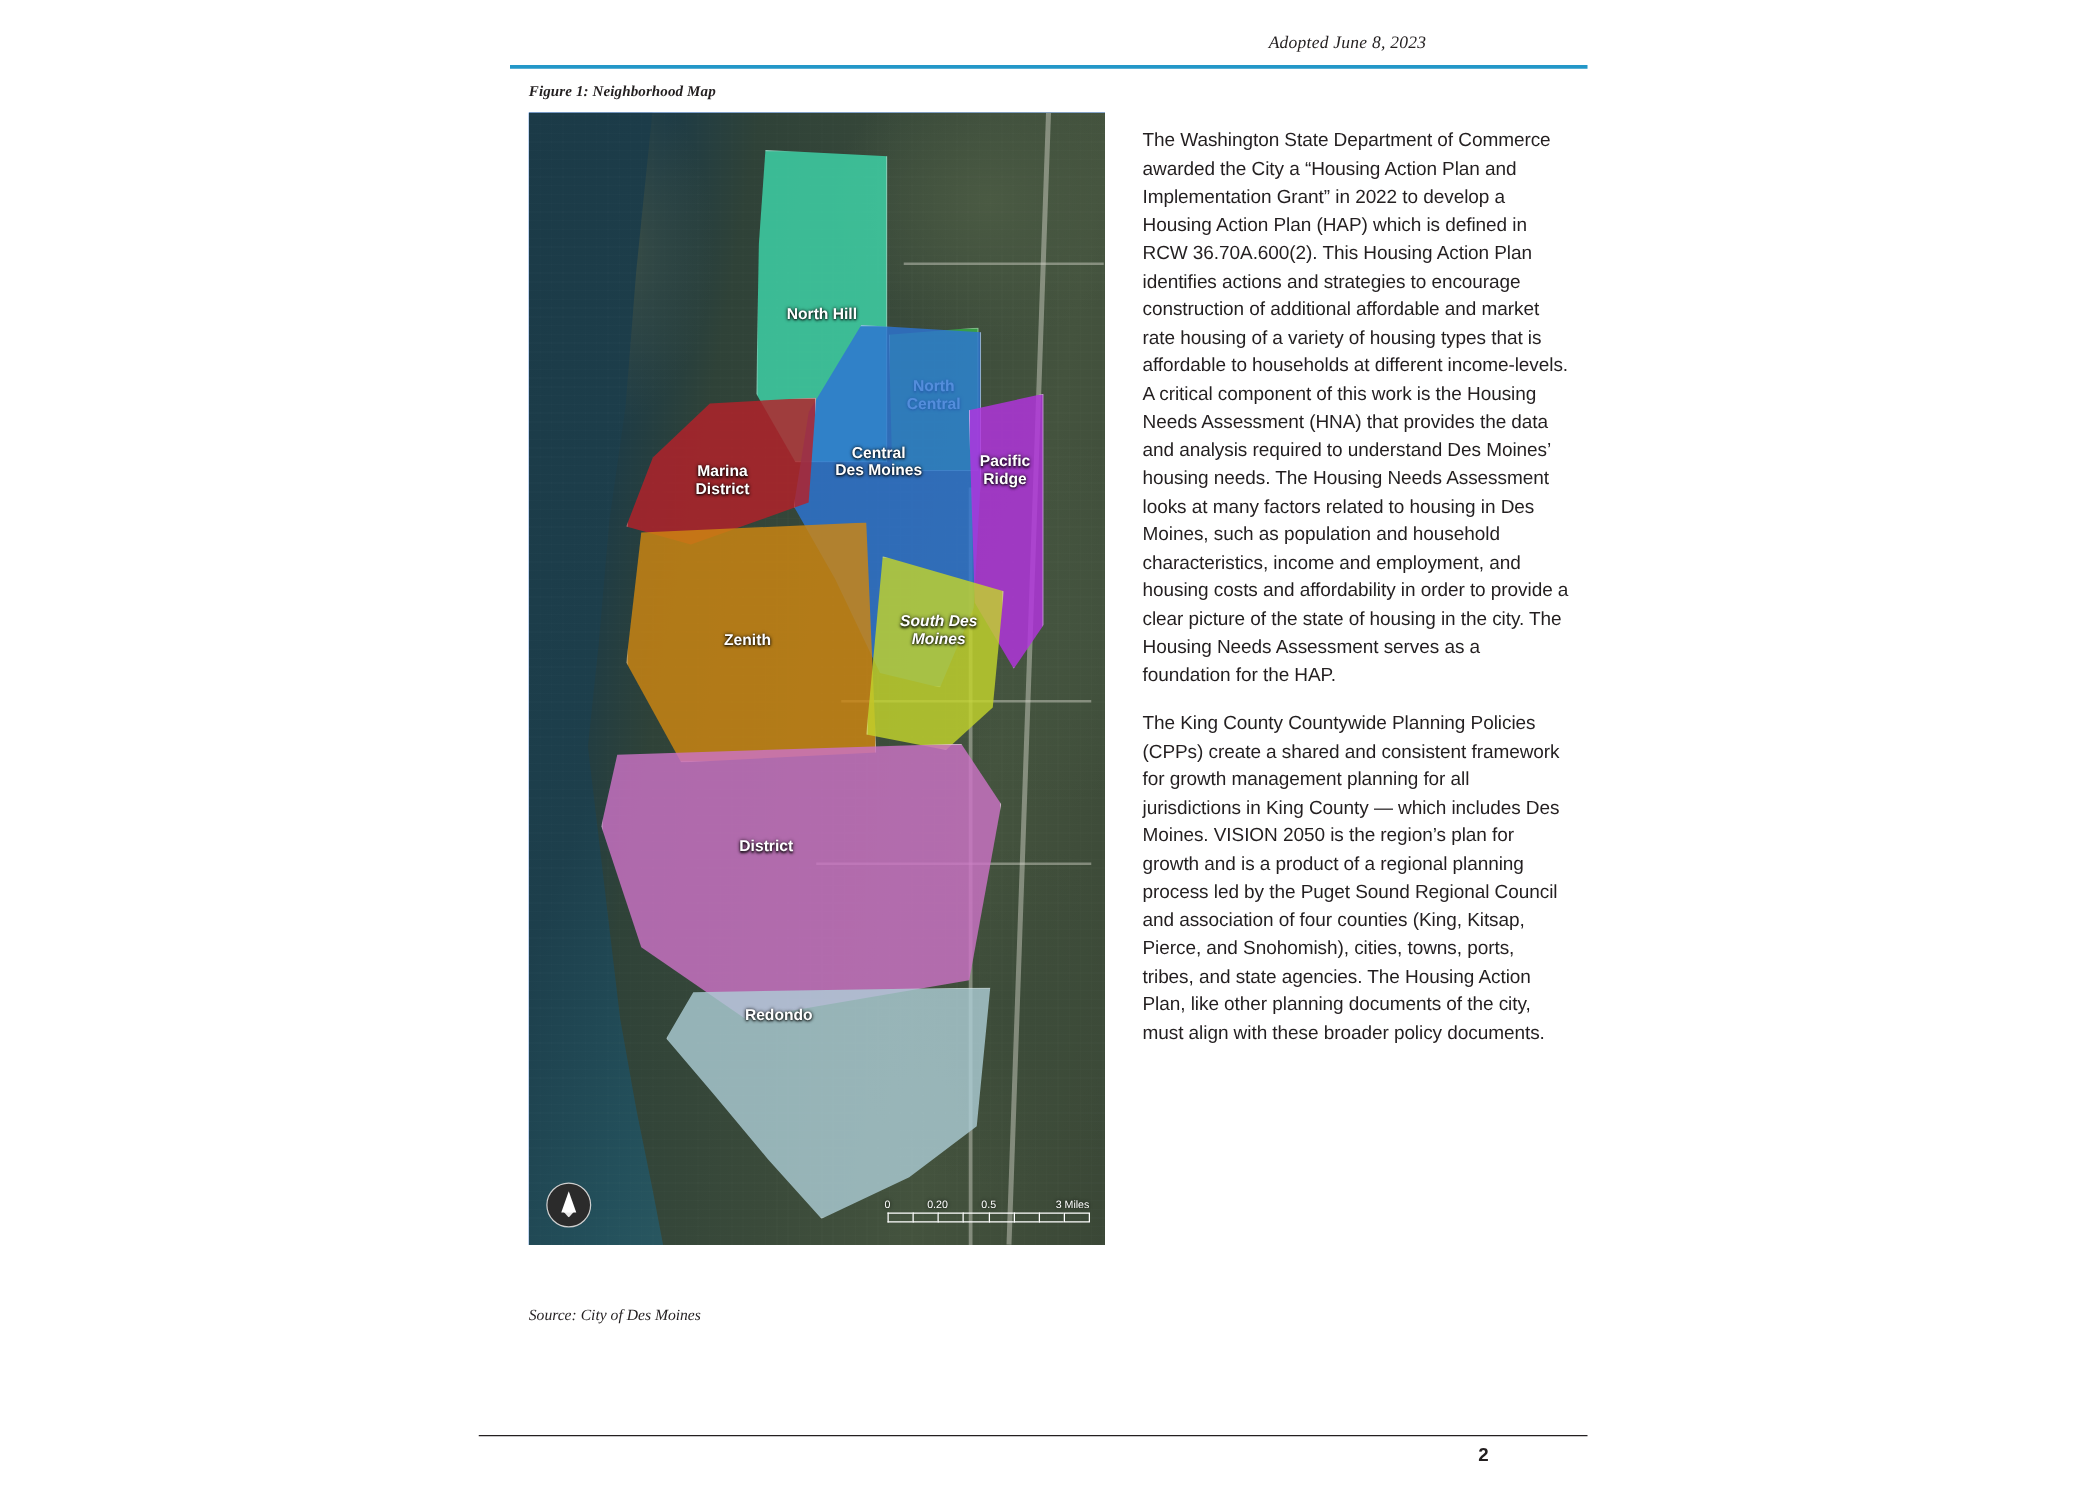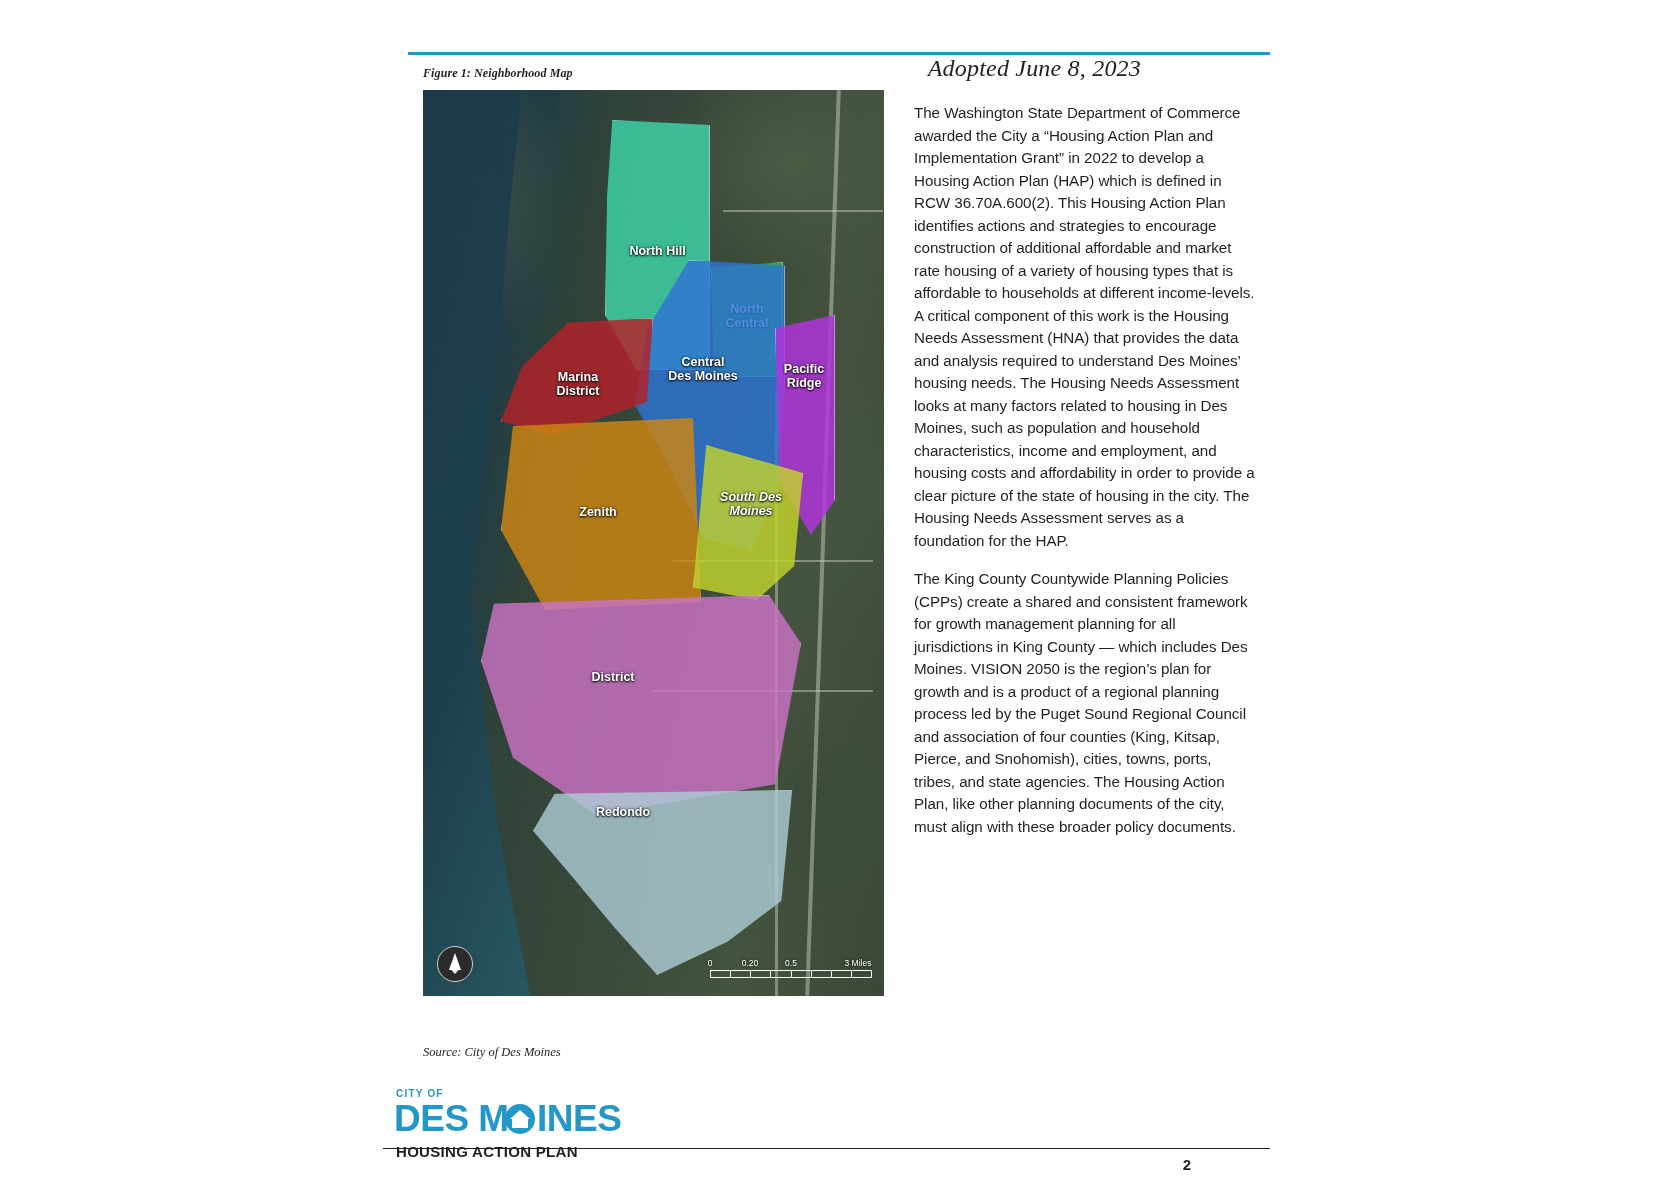--- a/index.html
+++ b/index.html
@@ -20,25 +20,24 @@
     background: #ffffff;
   }
 
   
   .header-date {
     position: absolute;
     right: 520px;
     top: 27px;
     font-family: "Liberation Serif", serif;
     font-style: italic;
-    font-size: 24px;
+    font-size: 14px;
     color: #231f20;
     letter-spacing: 0.2px;
     white-space: nowrap;
-    margin-top: 28px;
   }
   .header-rule {
     position: absolute;
     left: 408px;
     top: 52px;
     width: 862px;
     height: 3px;
     background: #2397c8;
   }
 
@@ -362,24 +361,16 @@
     </div>
   </div>
 
   <div class="source-note">Source: City of Des Moines</div>
 
   <div class="body-col">
     <p>The Washington State Department of Commerce awarded the City a “Housing Action Plan and Implementation Grant” in 2022 to develop a Housing Action Plan (HAP) which is defined in RCW 36.70A.600(2). This Housing Action Plan identifies actions and strategies to encourage construction of  additional affordable and market rate housing of  a variety of  housing types that is affordable to households at different income-levels. A critical component of  this work is the Housing Needs Assessment (HNA) that provides the data and analysis required to understand Des Moines’ housing needs. The Housing Needs Assessment looks at many factors related to housing in Des Moines, such as population and household characteristics, income and employment, and housing costs and affordability in order to provide a clear picture of  the state of  housing in the city. The Housing Needs Assessment serves as a foundation for the HAP.</p>
     <p>The King County Countywide Planning Policies (CPPs) create a shared and consistent framework for growth management planning for all jurisdictions in King County — which includes Des Moines. VISION 2050 is the region’s plan for growth and is a product of  a regional planning process led by the Puget Sound Regional Council and association of  four counties (King, Kitsap, Pierce, and Snohomish), cities, towns, ports, tribes, and state agencies.  The Housing Action Plan, like other planning documents of  the city, must align with these broader policy documents.</p>
   </div>
 
-  <div class="logo">
-    <div class="logo-cityof">CITY OF</div>
-    <div class="logo-main">
-      <span>DES M</span><span style="visibility:hidden">O</span><span>INES</span>
-    </div>
-    <div class="logo-house"></div>
-    <div class="logo-sub">HOUSING ACTION PLAN</div>
-  </div>
   <div class="footer-rule"></div>
   <div class="page-number">2</div>
 
 </div>
 
 </body></html>

